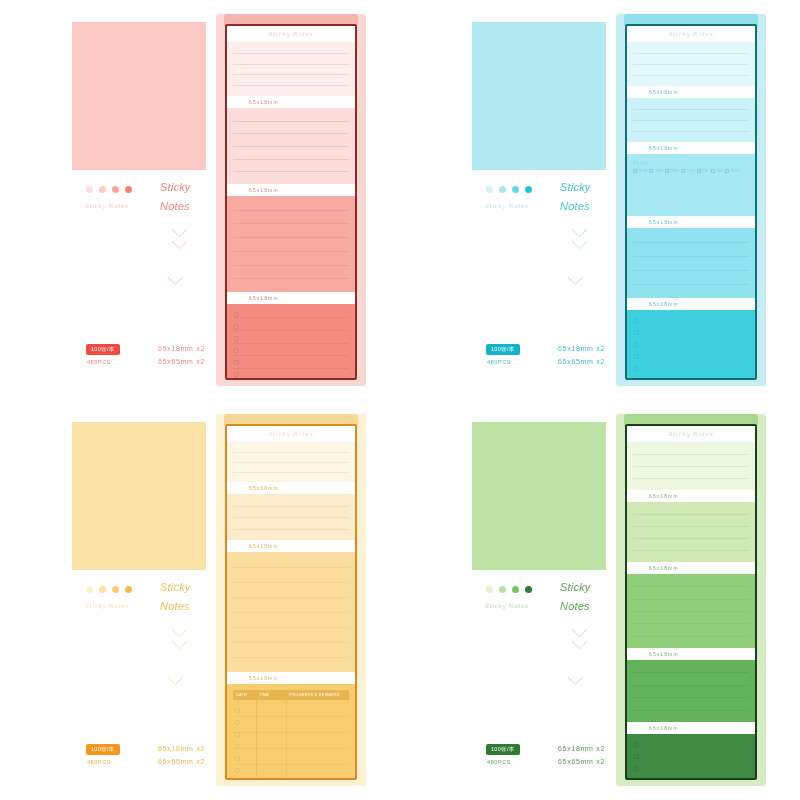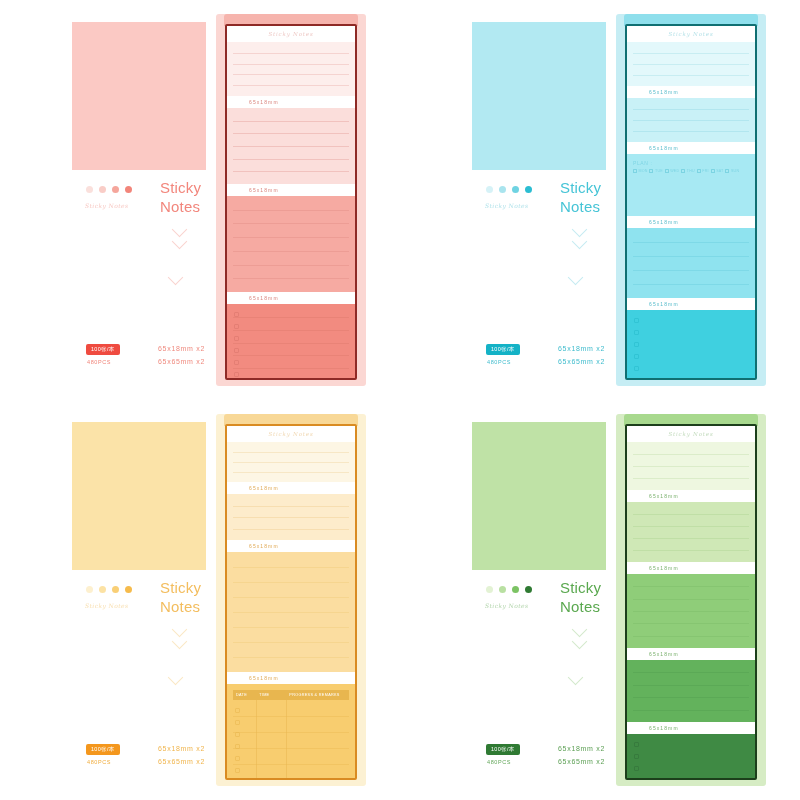--- a/index.html
+++ b/index.html
@@ -58,24 +58,25 @@
     font-style: italic;
     font-size: 6px;
     letter-spacing: .4px;
     white-space: nowrap;
     opacity: .55;
   }
 
   .title {
     position: absolute;
     left: 88px; top: 156px;
-    font-size: 15px;
+    font-size: 11px;
     line-height: 19px;
     font-weight: 400;
     letter-spacing: .2px;
+    font-style: italic;
   }
 
   .chevrons {
     position: absolute;
     left: 96px; top: 200px;
     width: 40px; height: 70px;
   }
   .chev {
     position: absolute;
     width: 11px; height: 11px;

